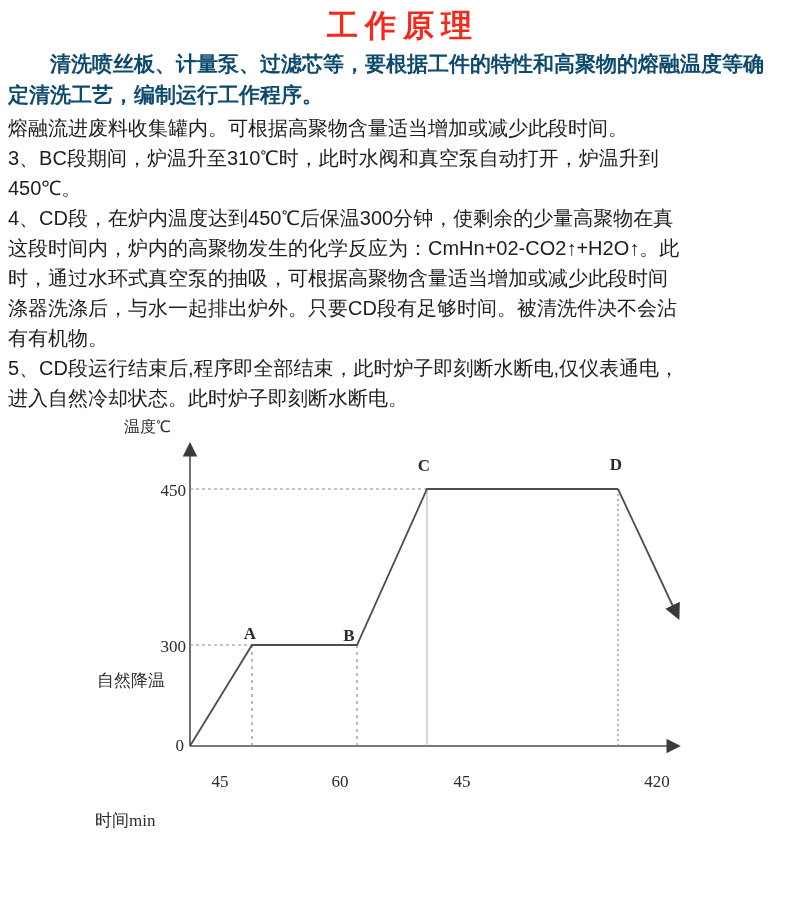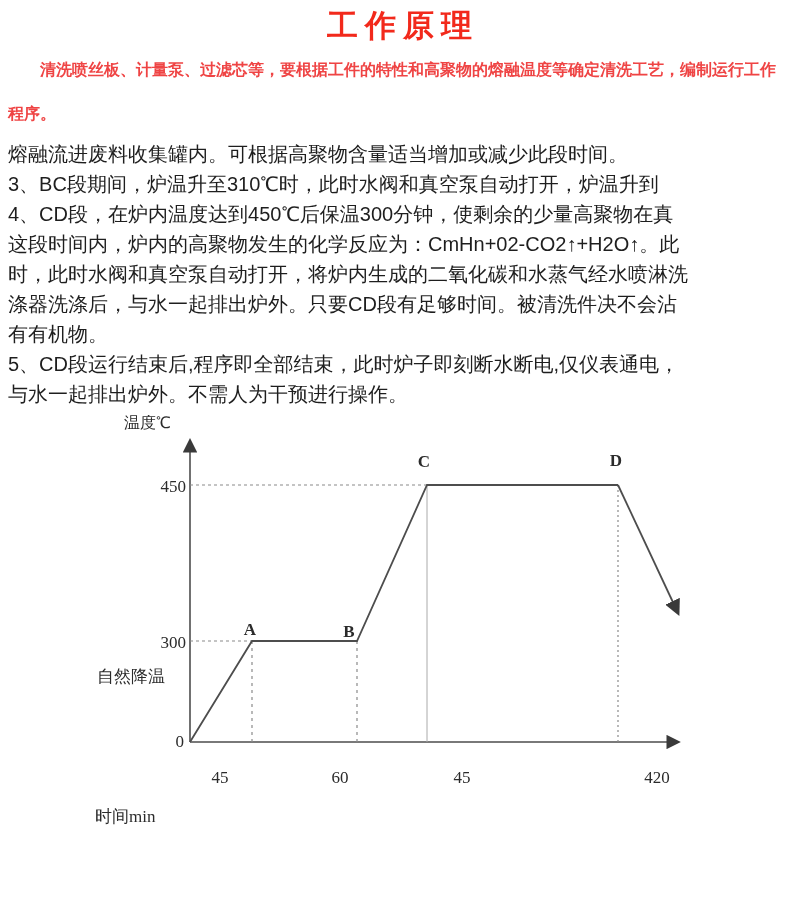--- a/index.html
+++ b/index.html
@@ -8,21 +8,21 @@
     font-family:"Liberation Sans",sans-serif;color:#1e1e1e;overflow:hidden;
   }
   .page{width:790px;height:920px;position:relative;}
   .title{
     color:#f2291b;text-align:center;font-size:31px;font-weight:bold;
     letter-spacing:7px;margin:7px 0 3px 0;line-height:38px;
     font-family:"Liberation Sans",sans-serif;
     padding-left:16px;
   }
   .intro{
-    color:#ef4444;font-weight:bold;font-size:16px;line-height:44px;
+    color:#0c4a6e;font-weight:bold;font-size:21px;line-height:31px;
     margin:0 6px 0 8px;text-indent:2em;
   }
   .bodytext{font-size:20px;line-height:30px;margin:3px 6px 0 8px;}
   .bline{white-space:nowrap;}
   .chart-wrap{margin-top:6px;}
   svg text{fill:#2b2b2b;}
   .tick{font-family:"Liberation Serif",serif;font-size:17px;}
   .ptlabel{font-family:"Liberation Serif",serif;font-size:17px;font-weight:600;}
   .axlabel{font-family:"Liberation Serif",serif;font-size:16px;}
 </style>
@@ -31,27 +31,28 @@
 
 <div class="page">
 
   <h1 class="title">工作原理</h1>
 
   <p class="intro">清洗喷丝板、计量泵、过滤芯等，要根据工件的特性和高聚物的熔融温度等确定清洗工艺，编制运行工作程序。</p>
 
   <div class="bodytext">
     <div class="bline">熔融流进废料收集罐内。可根据高聚物含量适当增加或减少此段时间。</div>
     <div class="bline">3、BC段期间，炉温升至310℃时，此时水阀和真空泵自动打开，炉温升到</div>
+    <div class="bline">450℃。</div>
     <div class="bline">4、CD段，在炉内温度达到450℃后保温300分钟，使剩余的少量高聚物在真</div>
     <div class="bline">这段时间内，炉内的高聚物发生的化学反应为：CmHn+02-CO2↑+H2O↑。此</div>
-    <div class="bline">时，此时水阀和真空泵自动打开，将炉内生成的二氧化碳和水蒸气经水喷淋洗</div>
+    <div class="bline">时，通过水环式真空泵的抽吸，可根据高聚物含量适当增加或减少此段时间</div>
     <div class="bline">涤器洗涤后，与水一起排出炉外。只要CD段有足够时间。被清洗件决不会沾</div>
     <div class="bline">有有机物。</div>
     <div class="bline">5、CD段运行结束后,程序即全部结束，此时炉子即刻断水断电,仅仪表通电，</div>
-    <div class="bline">与水一起排出炉外。不需人为干预进行操作。</div>
+    <div class="bline">进入自然冷却状态。此时炉子即刻断水断电。</div>
   </div>
 
   <div class="chart-wrap">
     <svg width="790" height="420" viewBox="0 0 790 420">
       <defs>
         <marker id="arrow" viewBox="0 0 10 10" refX="8" refY="5" markerWidth="9" markerHeight="9" orient="auto-start-reverse">
           <path d="M0,0 L10,5 L0,10 z" fill="#3a3a3a"></path>
         </marker>
       </defs>
 

